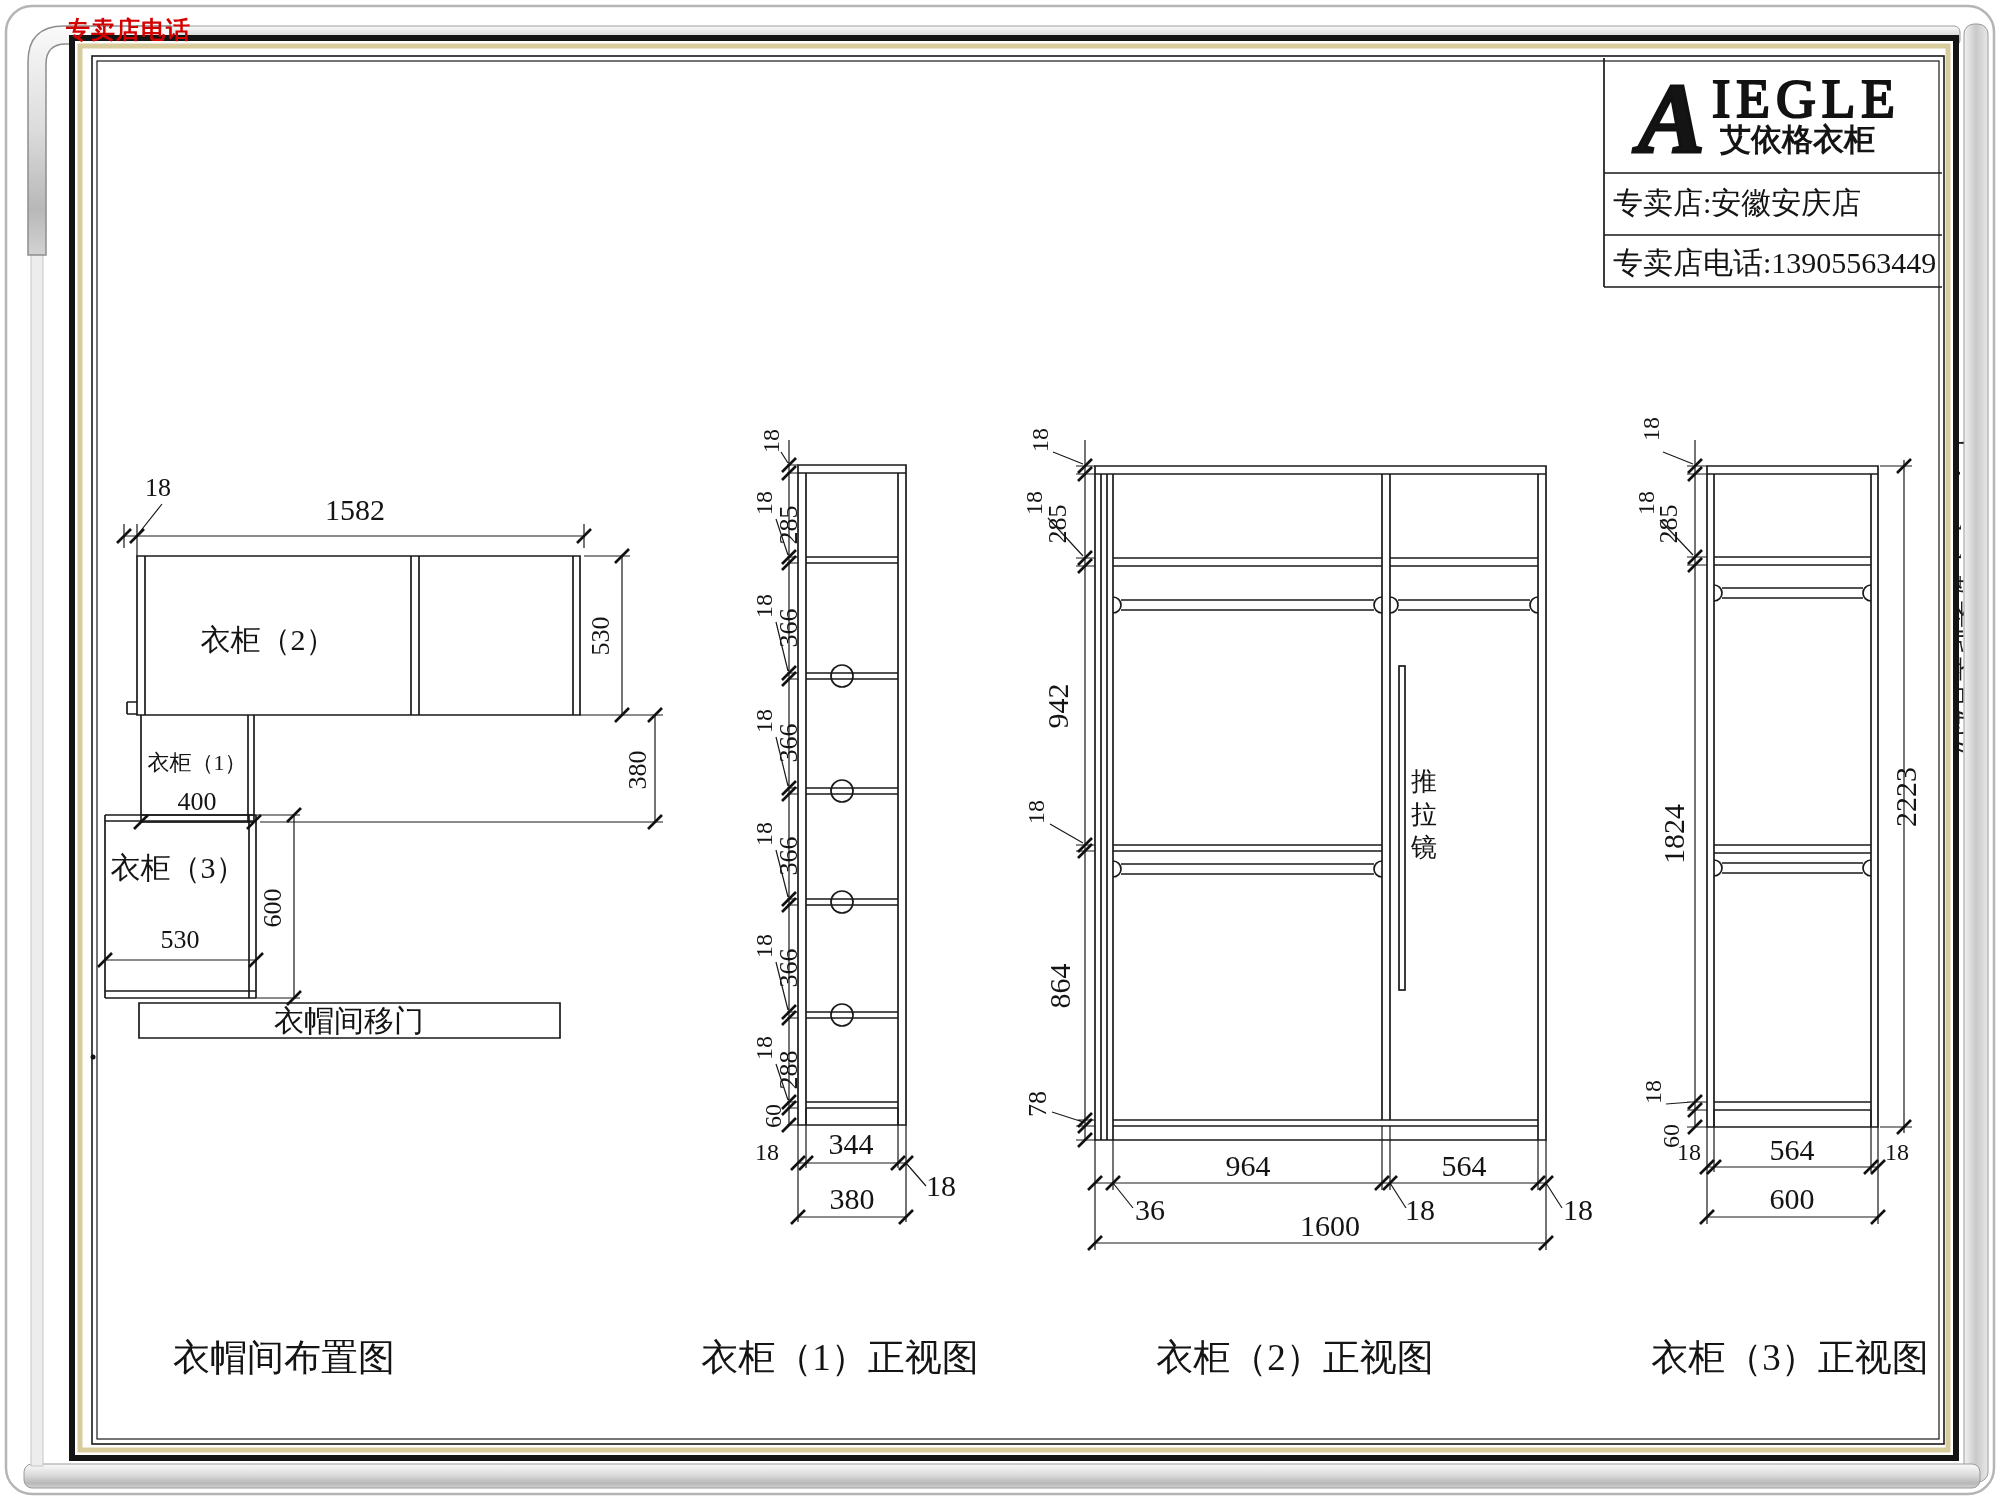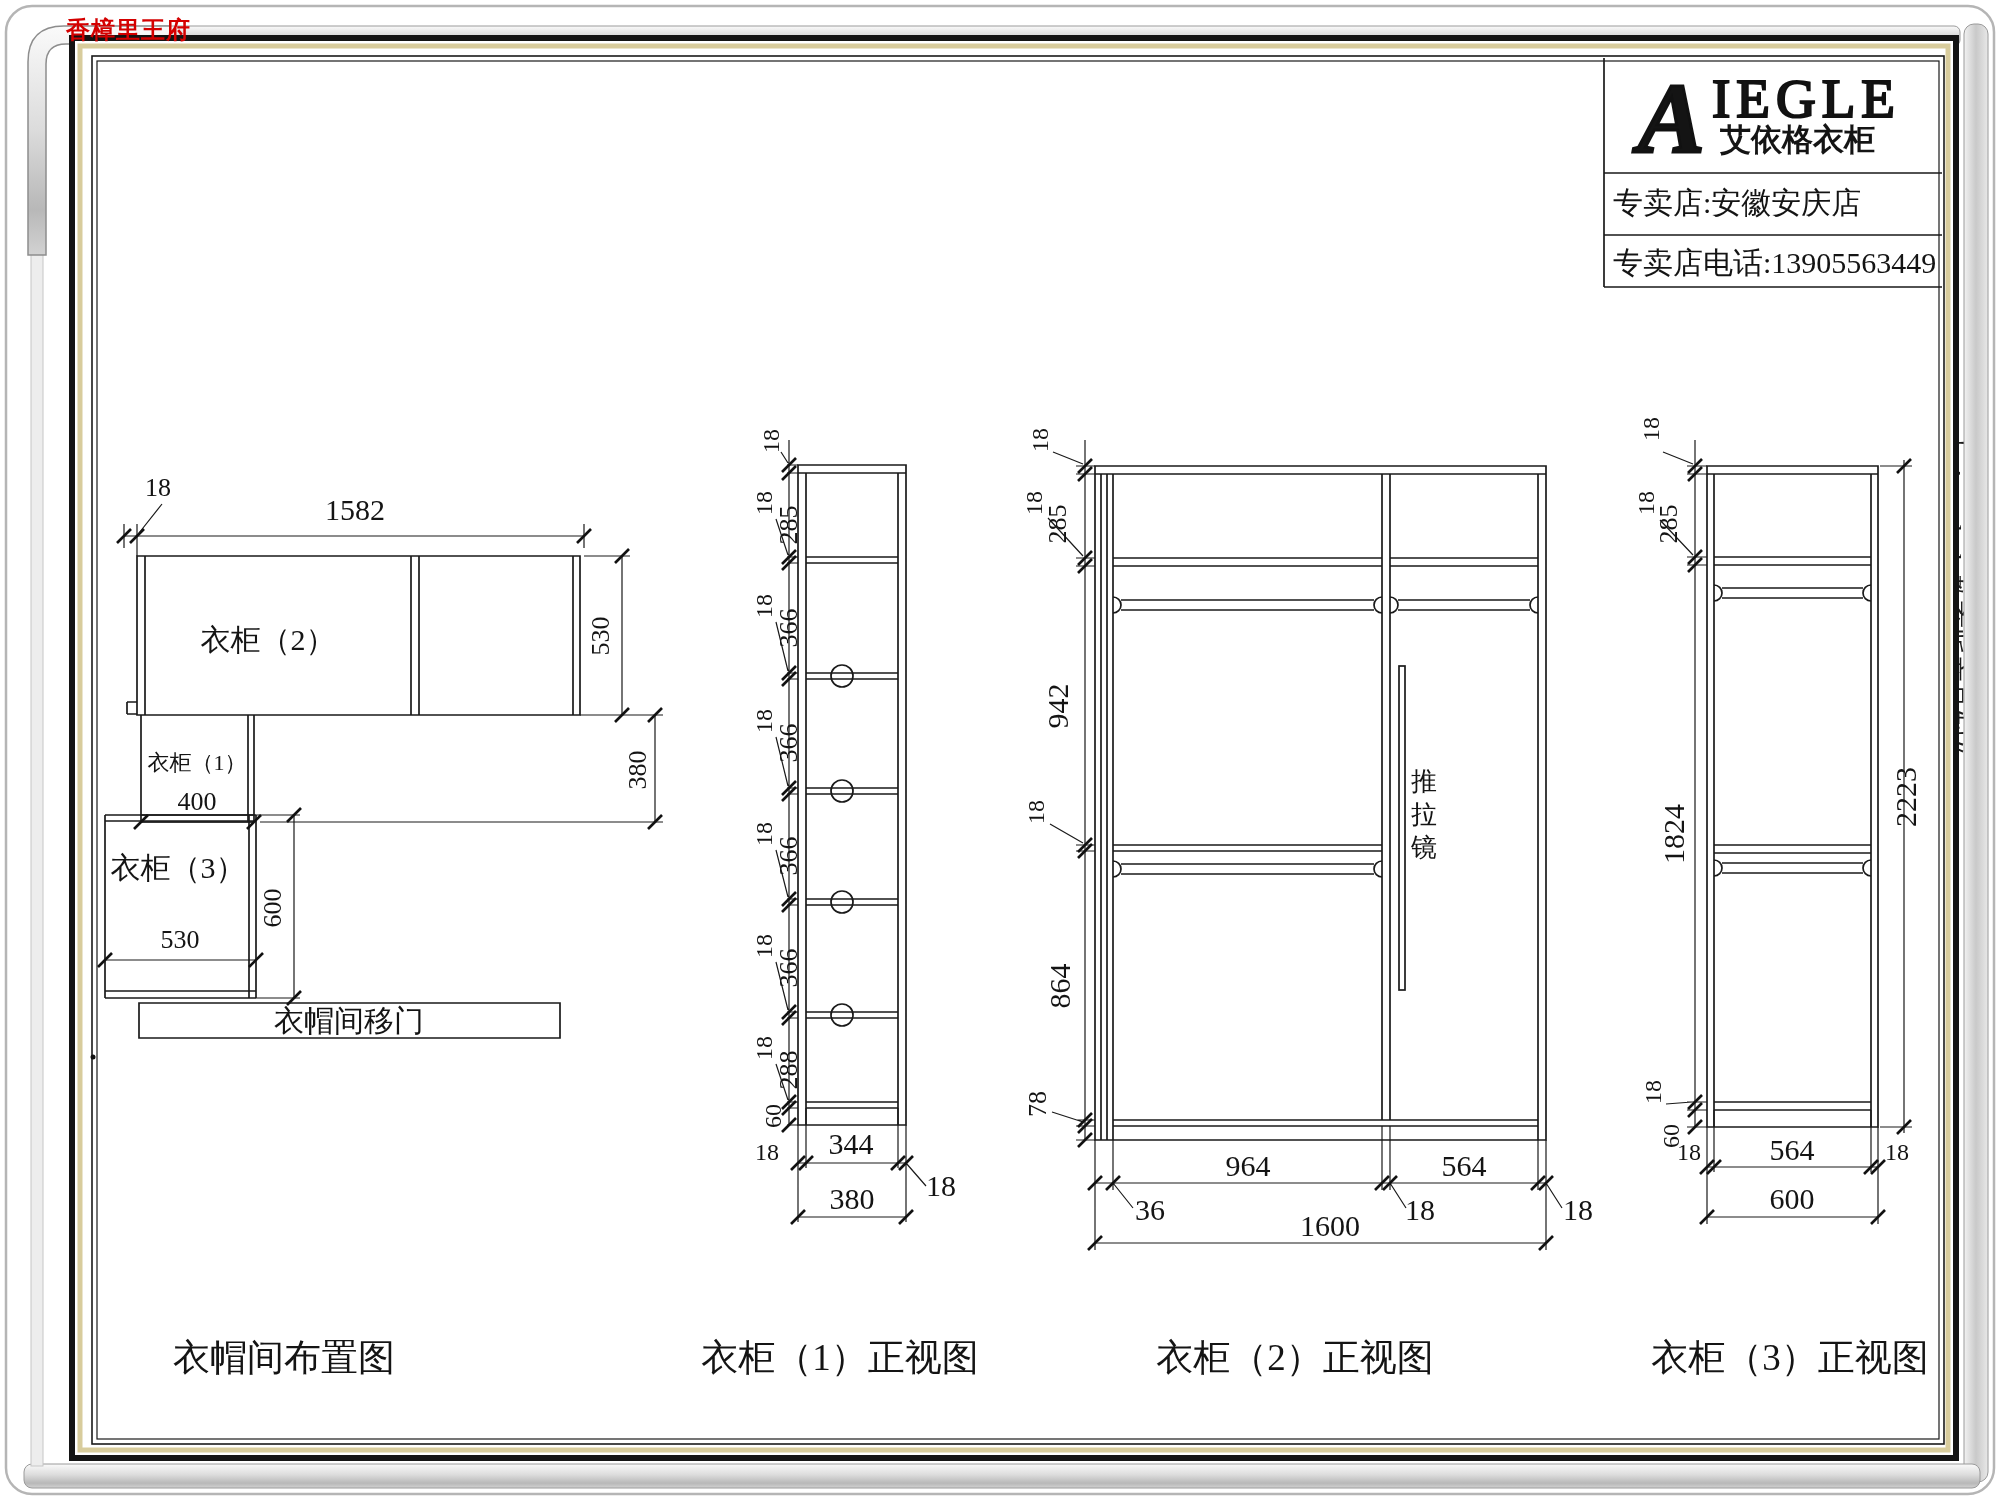--- a/index.html
+++ b/index.html
@@ -302,14 +302,14 @@
       <text class="d24 mid" x="1661" y="1092" transform="rotate(-90 1661 1092)">18</text>
       <text class="d24 mid" x="1679" y="1136" transform="rotate(-90 1679 1136)">60</text>
       <text class="d24 end" x="1701" y="1160">18</text>
       <text class="d30 mid" x="1792" y="1160">564</text>
       <text class="d24 mid" x="1897" y="1160">18</text>
       <text class="d30 mid" x="1792" y="1209">600</text>
       <text class="cap mid" x="1790" y="1370">衣柜（3）正视图</text>
     </g>
   </svg>
 
-  <div id="red-label">香樟里王府</div>
+  <div id="red-label">专卖店电话</div>
 </div>
 
 </body></html>

